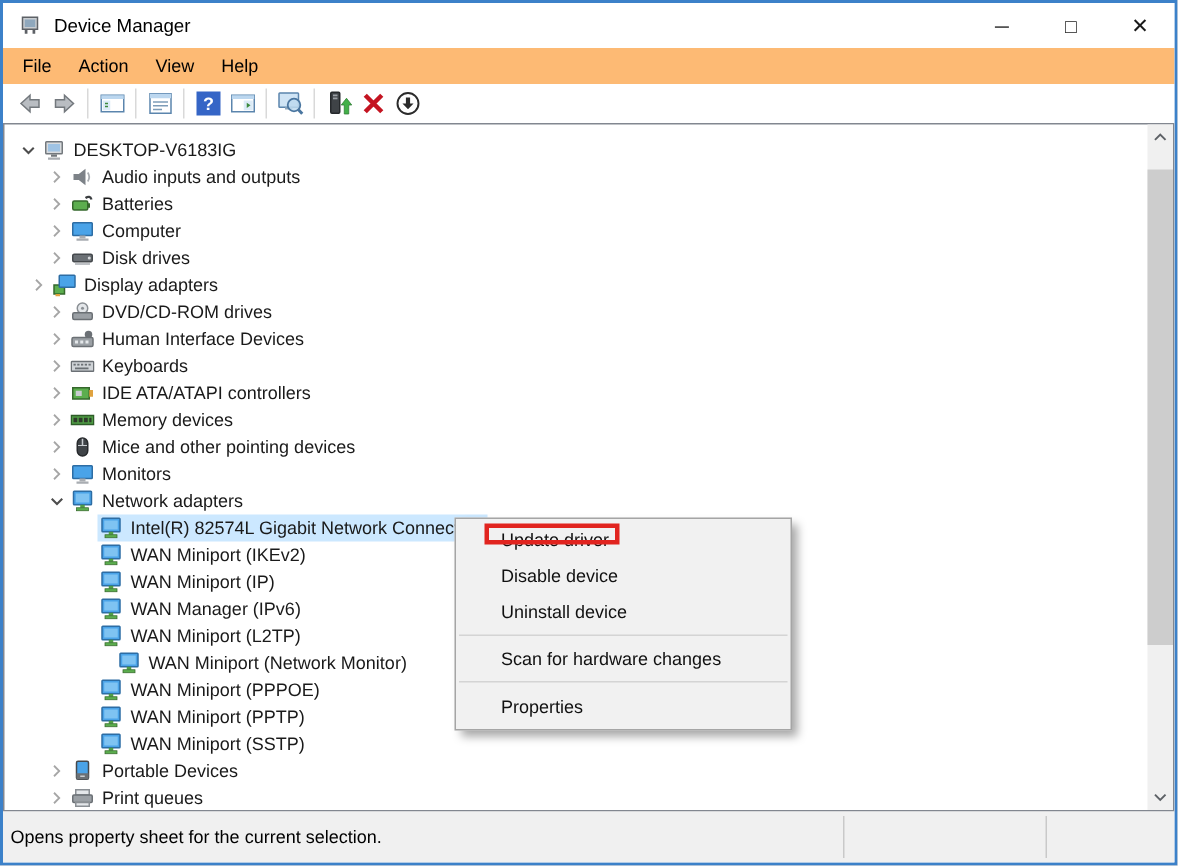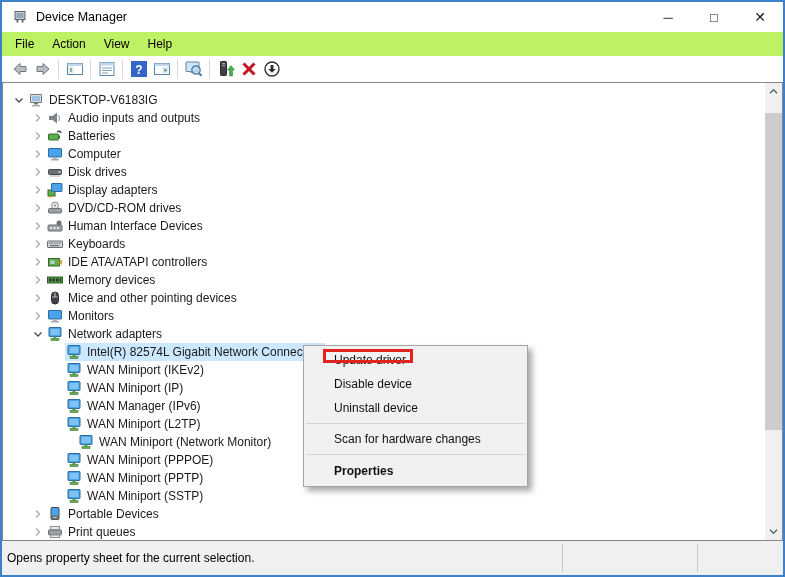--- a/index.html
+++ b/index.html
@@ -8,21 +8,21 @@
   .window{position:relative;width:785px;height:577px;background:#fff;border:2px solid #3c81c9;
           box-shadow:0 0 0 1px #9aa7b5;display:flex;flex-direction:column;overflow:hidden;}
   
   .titlebar{height:30px;display:flex;align-items:center;flex:0 0 auto;background:#fff;}
   .titlebar .app-icon{width:16px;height:16px;margin:0 8px 0 10px;flex:0 0 auto;}
   .titlebar .title{font-size:12.5px;color:#000;}
   .win-controls{margin-left:auto;display:flex;height:100%;}
   .win-btn{width:46px;display:flex;align-items:center;justify-content:center;font-size:13px;color:#1a1a1a;cursor:default;}
   .win-btn.close{font-size:14px;}
   
-  .menubar{height:24px;display:flex;align-items:center;padding-left:4px;flex:0 0 auto;background:#bef264;}
+  .menubar{height:24px;display:flex;align-items:center;padding-left:4px;flex:0 0 auto;background:#fdba74;}
   .menu-item{padding:3px 9px;color:#000;}
   
   .toolbar{height:26px;display:flex;align-items:center;padding-left:6px;flex:0 0 auto;background:#fff;}
   .tb-btn{width:23px;height:22px;display:flex;align-items:center;justify-content:center;}
   .tb-btn svg{width:18px;height:18px;display:block;}
   .tb-sep{width:1px;height:20px;background:#d9d9d9;margin:0 4px;}
   
   .main{flex:1 1 auto;min-height:0;border:1px solid #828790;display:flex;background:#fff;}
   .tree{flex:1 1 auto;overflow:hidden;padding-top:8px;position:relative;}
   .tree-row{height:18px;display:flex;align-items:center;white-space:nowrap;}
@@ -40,21 +40,21 @@
   .sb-thumb{position:absolute;left:0;width:17px;top:13px;height:317px;background:#cdcdcd;}
   
   .statusbar{height:34px;flex:0 0 auto;background:#f0f0f0;display:flex;align-items:center;
              padding-left:5px;position:relative;color:#000;}
   .sb-div{position:absolute;top:3px;bottom:3px;width:1px;background:#c9c9c9;}
   .sb-div.d1{left:560px;} .sb-div.d2{left:695px;}
   
   .context-menu{position:absolute;left:301px;top:343px;width:225px;background:#f1f1f1;
                 border:1px solid #a5a5a5;box-shadow:4px 4px 6px rgba(0,0,0,0.35);padding:2px 0;z-index:50;}
   .cm-item{height:24px;line-height:24px;padding-left:30px;color:#111;}
-  .cm-item.bold{font-weight:bold;height:26px;line-height:26px;}
+  .cm-item.bold{font-weight:normal;height:26px;line-height:26px;}
   .cm-sep{height:1px;background:#d4d4d4;margin:3px 2px;}
   .annotation-box{position:absolute;left:19px;top:3px;width:90px;height:14px;
                   border:3px solid #e1241f;pointer-events:none;z-index:60;}
 </style>
 </head>
 <body>
 
 <div class="window">
 
   <div class="titlebar">
@@ -259,21 +259,21 @@
             <span class="t-icon">
               <svg viewBox="0 0 16 16">
                 <rect x="1.5" y="5.5" width="13" height="5" rx="1" fill="#6b7075" stroke="#45494d"></rect>
                 <circle cx="12.5" cy="8" r="1" fill="#d8dbde"></circle>
                 <rect x="3" y="11.5" width="10" height="1" fill="#a9adb2"></rect>
               </svg>
             </span>
             <span>Disk drives</span>
           </span>
         </div>
-        <div class="tree-row" style="padding-left: 27px; align-items: center;">
+        <div class="tree-row" style="padding-left: 15px; align-items: center;">
           <span class="chev">
             <svg viewBox="0 0 16 16">
               <path d="M6 4.5 L9.5 8 L6 11.5" fill="none" stroke="#a6a6a6" stroke-width="1.2"></path>
             </svg>
           </span>
           <span class="row-inner">
             <span class="t-icon">
               <svg viewBox="0 0 16 16">
                 <rect x="1" y="8" width="7" height="6" fill="#5cae4e" stroke="#35682c"></rect>
                 <rect x="2" y="14" width="3" height="1.5" fill="#e0a23e"></rect>

